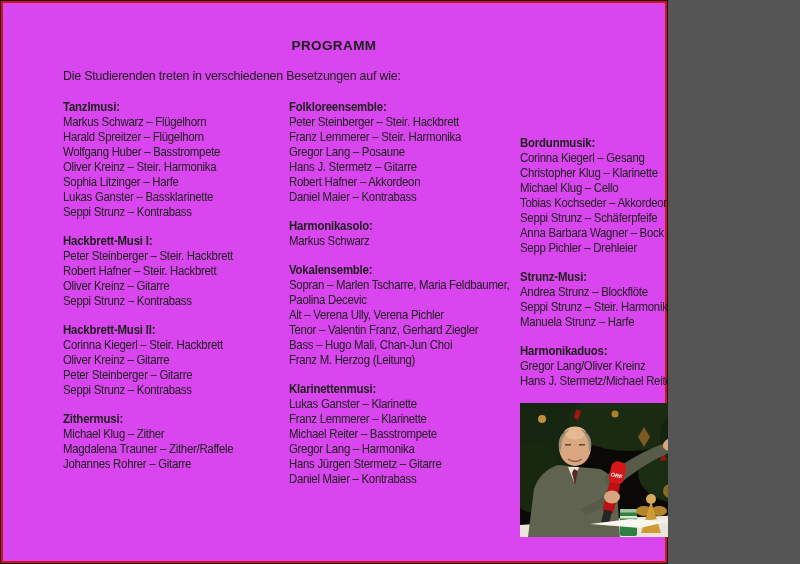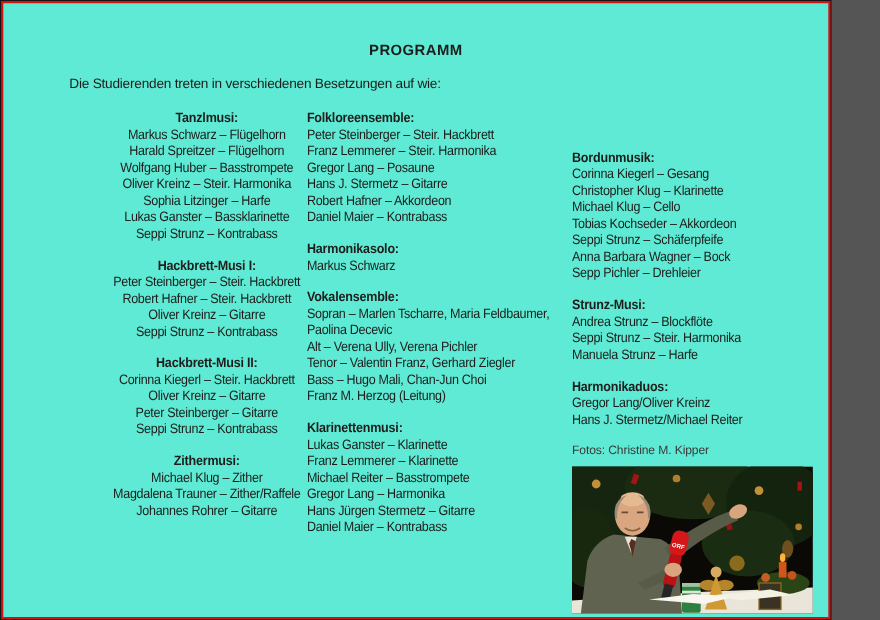--- a/index.html
+++ b/index.html
@@ -1,32 +1,32 @@
 <!DOCTYPE html>
 <html lang="de"><head>
 <meta charset="utf-8">
 <style>
   html,body { margin:0; padding:0; background:#555; }
   .page {
-    position:relative; width:756px; height:564px; overflow:hidden;
-    background:#5eead4;
+    position:relative; width:668px; height:564px; overflow:hidden;
+    background:#d946ef;
     box-shadow: inset 0 0 0 1px #151515, inset 0 0 0 3px #d01316;
     font-family:"Liberation Sans","DejaVu Sans",sans-serif;
     color:#1d1d1b;
   }
   .title {
     position:absolute; top:38px; left:0; right:0;
     text-align:center; font-size:13.5px; font-weight:bold; letter-spacing:.4px;
   }
   .intro {
     position:absolute; left:63px; top:69px; font-size:12.4px; letter-spacing:-.2px;
   }
   .col { position:absolute; top:100px; width:250px; }
-  .col1 { left:73px;text-align:center; }
-  .col2 { left:279px; }
+  .col1 { left:63px; }
+  .col2 { left:289px; }
   .col3 { left:520px;margin-top:36px; }
   .colscale { transform:scaleX(.92); transform-origin:0 0; width:250px; }
   .section { margin-bottom:14px; }
   .sec-title { font-weight:bold; font-size:12.4px; line-height:15px; white-space:nowrap; letter-spacing:-.2px; }
   .sec-line  { font-size:12.4px; line-height:15px; white-space:nowrap; letter-spacing:-.3px; }
   .credit { margin-top:15px; font-size:11px; color:#3a3a38; letter-spacing:-.1px; }
   .photo { display:block; margin-top:8px; }
   .footer { position:absolute; left:0; top:474px; width:800px; height:70px; }
   .fpar {
     position:absolute; top:0; margin:0; width:245px;
@@ -134,21 +134,20 @@
           <div class="sec-line">Andrea Strunz – Blockflöte</div>
           <div class="sec-line">Seppi Strunz – Steir. Harmonika</div>
           <div class="sec-line">Manuela Strunz – Harfe</div>
         </div>
         <div class="section">
           <div class="sec-title">Harmonikaduos:</div>
           <div class="sec-line">Gregor Lang/Oliver Kreinz</div>
           <div class="sec-line">Hans J. Stermetz/Michael Reiter</div>
         </div>
       </div>
-    <div class="credit">Fotos: Christine M. Kipper</div>
 
     <svg class="photo" width="219" height="134" viewBox="0 0 219 134" aria-hidden="true">
       <rect width="219" height="134" fill="#0b0906"></rect>
       <g>
         <ellipse cx="30" cy="28" rx="46" ry="38" fill="#16250f"></ellipse>
         <ellipse cx="110" cy="18" rx="62" ry="30" fill="#1a2b12"></ellipse>
         <ellipse cx="186" cy="34" rx="46" ry="40" fill="#14230e"></ellipse>
         <ellipse cx="160" cy="70" rx="42" ry="30" fill="#1a2c12"></ellipse>
         <ellipse cx="14" cy="74" rx="26" ry="36" fill="#18280f"></ellipse>
         <circle cx="22" cy="16" r="4" fill="#c2903a"></circle>

